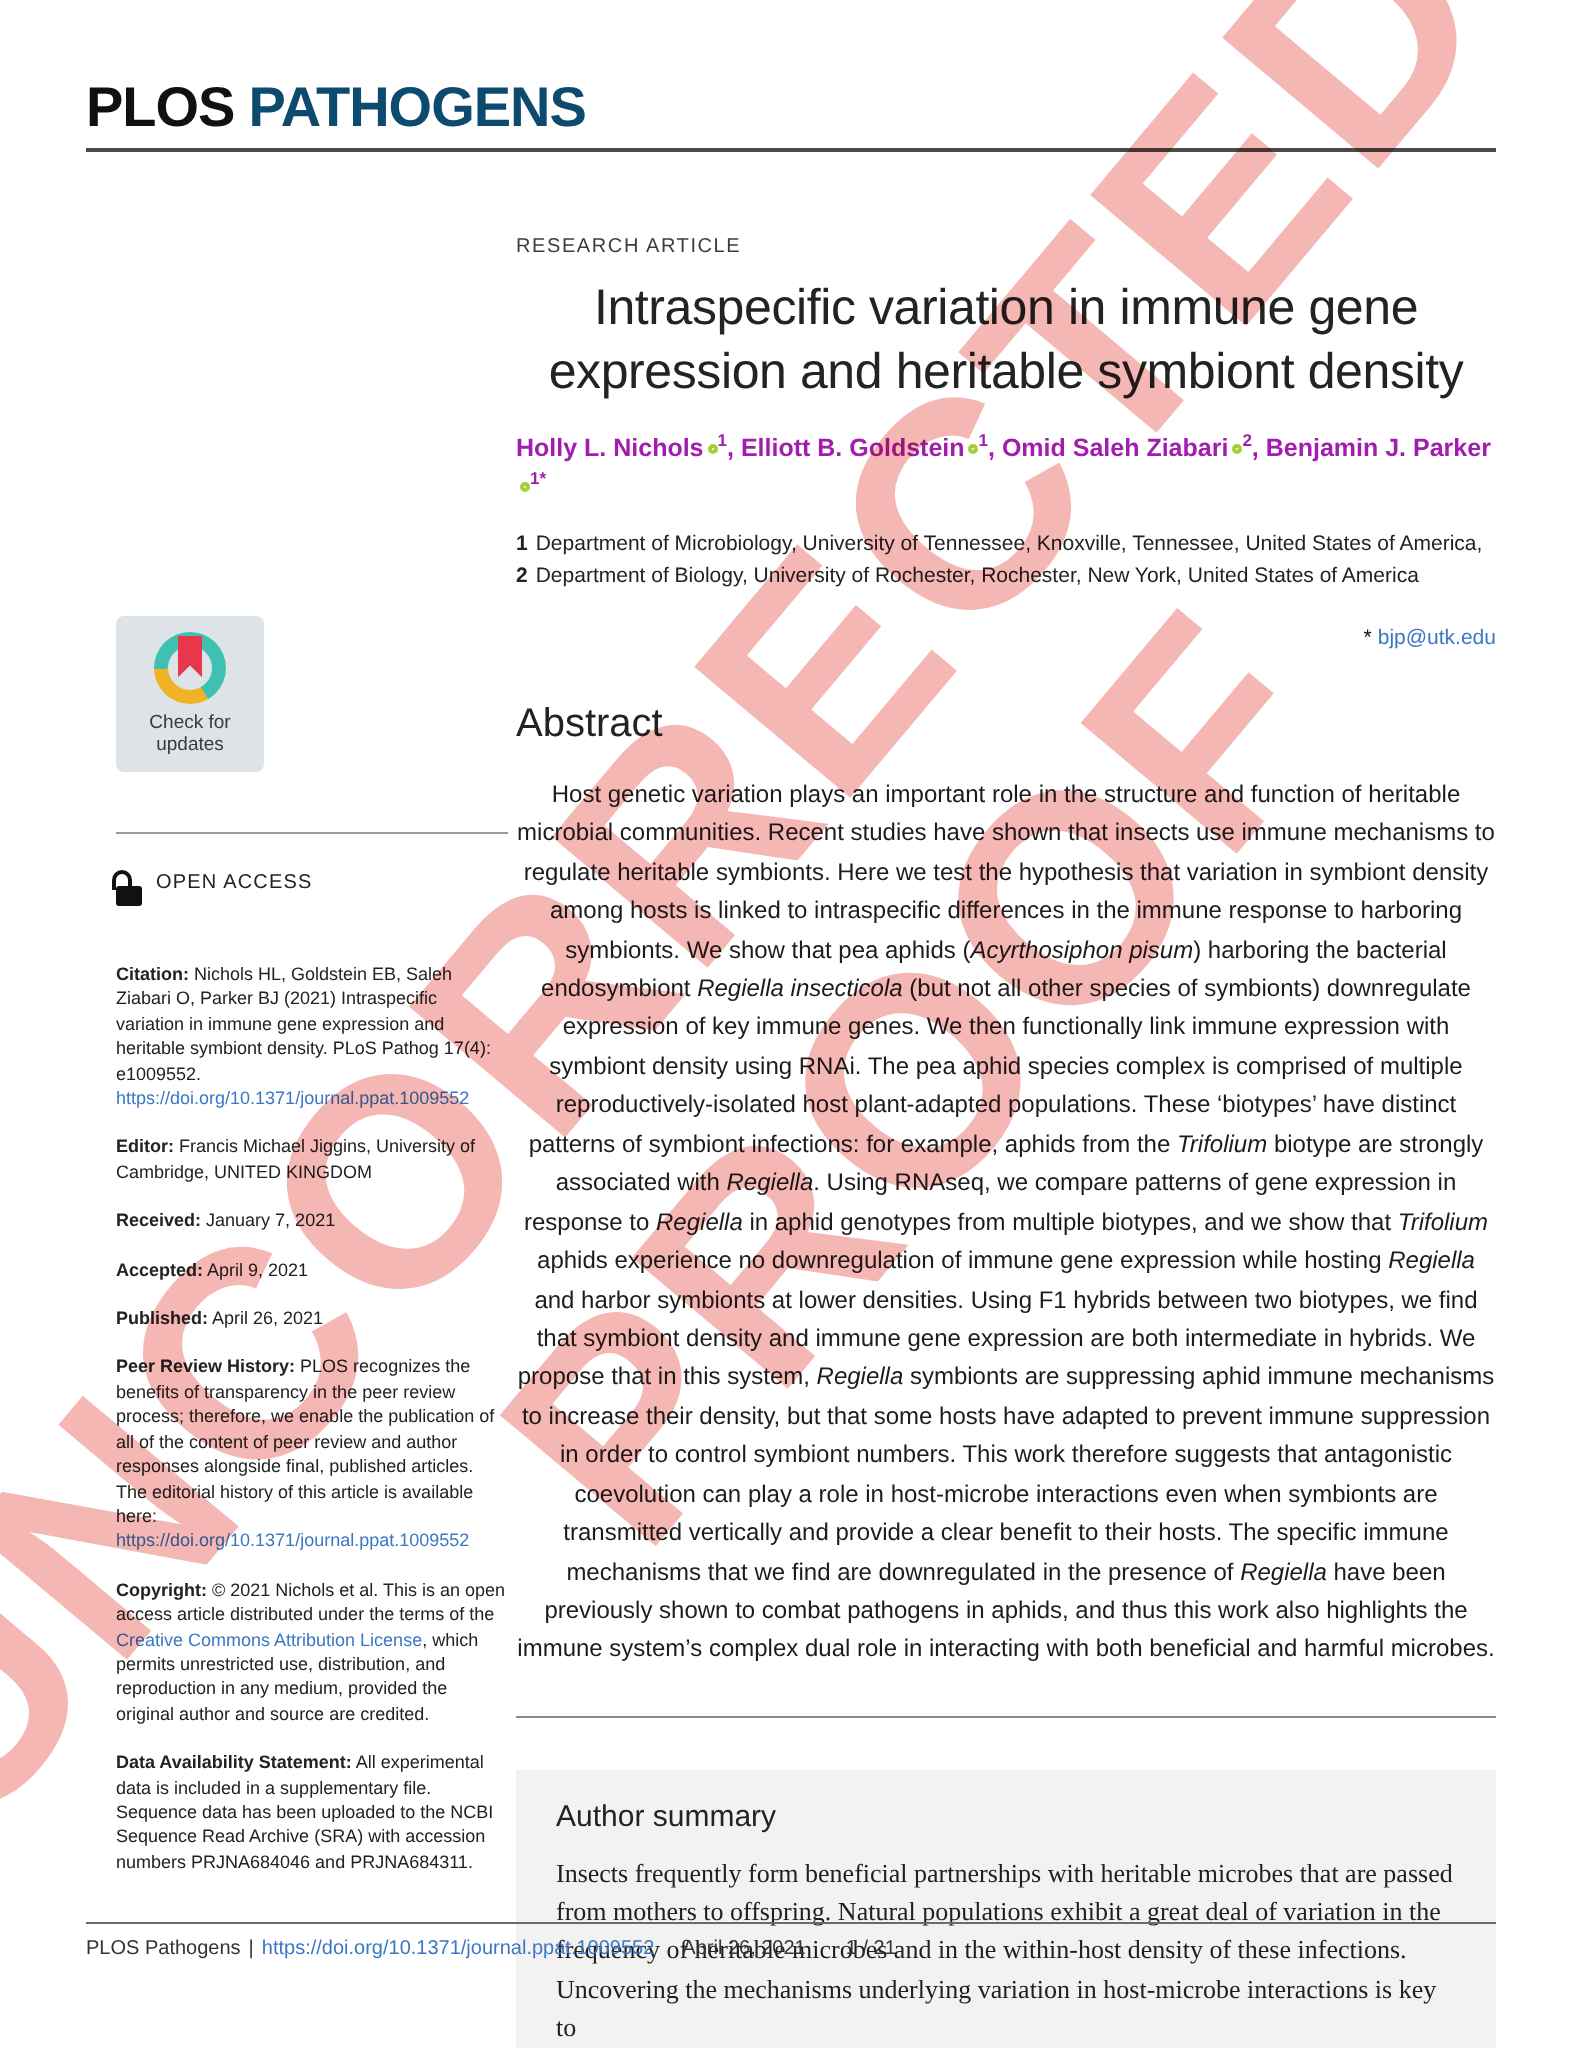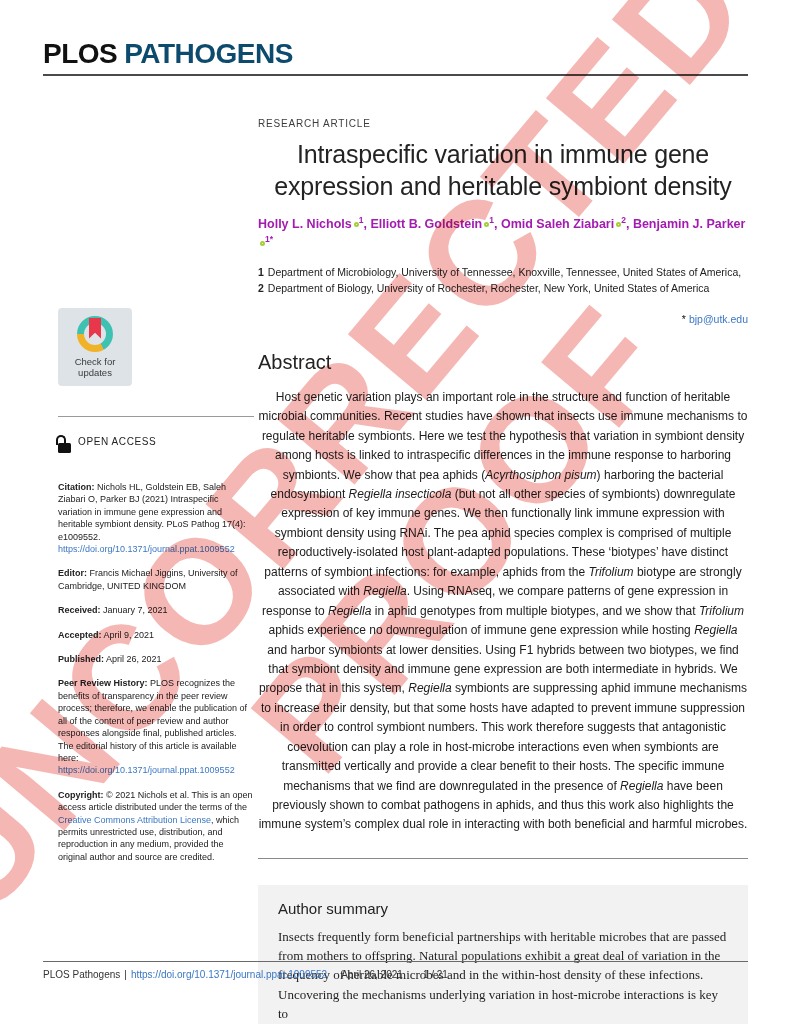--- a/index.html
+++ b/index.html
@@ -169,20 +169,23 @@
   </div>
 
   <div class="side-block">
     <b>Peer Review History:</b><span> PLOS recognizes the benefits of transparency in the peer review process; therefore, we enable the publication of all of the content of peer review and author responses alongside final, published articles. The editorial history of this article is available here: </span><a href="#" class="side-link">https://doi.org/10.1371/journal.ppat.1009552</a>
   </div>
 
   <div class="side-block">
     <b>Copyright:</b><span> © 2021 Nichols et al. This is an open access article distributed under the terms of the </span><a href="#" class="side-link">Creative Commons Attribution License</a><span>, which permits unrestricted use, distribution, and reproduction in any medium, provided the original author and source are credited.</span>
   </div>
 
+  <div class="side-block">
+    <b>Data Availability Statement:</b><span> All experimental data is included in a supplementary file. Sequence data has been uploaded to the NCBI Sequence Read Archive (SRA) with accession numbers PRJNA684046 and PRJNA684311.</span>
+  </div>
 
 </div>
 
 <div class="main">
 
   <div class="kicker">RESEARCH ARTICLE</div>
 
   <h1 class="title">Intraspecific variation in immune gene expression and heritable symbiont density</h1>
 
   <div class="authors">

